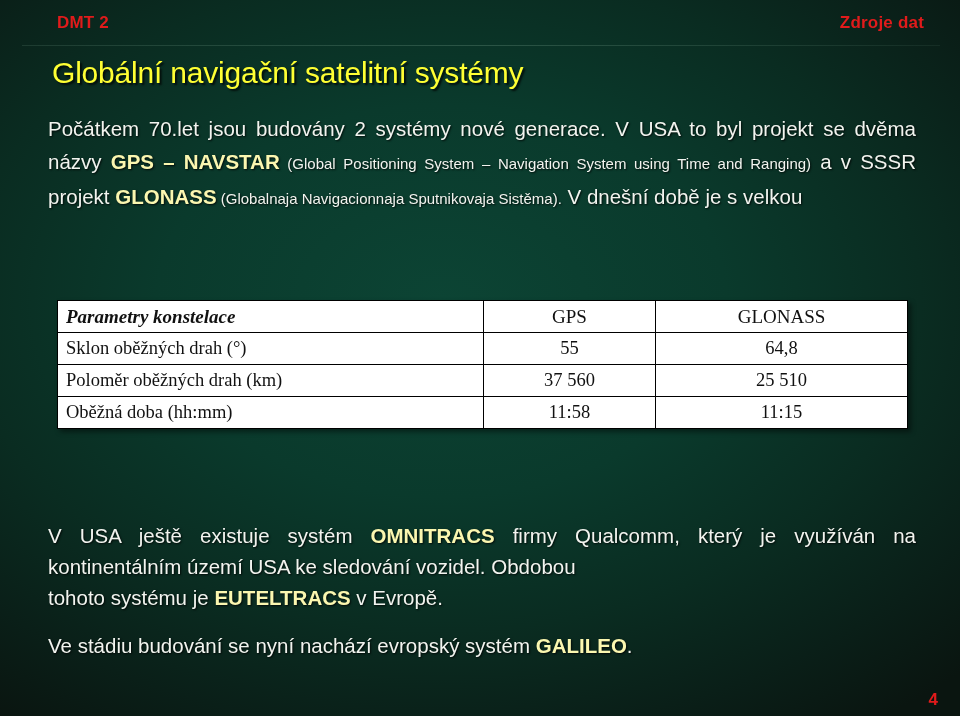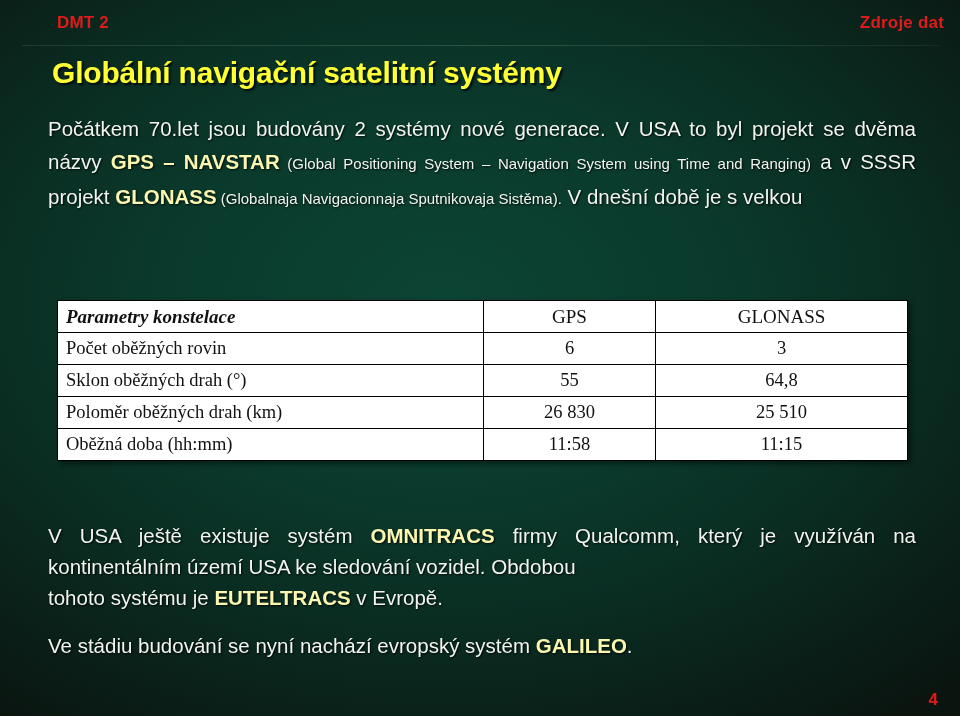--- a/index.html
+++ b/index.html
@@ -30,36 +30,36 @@
   .hdr-text {
     position: absolute;
     top: 13px;
     color: #e01b1b;
     font-size: 17px;
     font-weight: bold;
     letter-spacing: 0.2px;
     white-space: nowrap;
   }
   #hdr-left  { left: 34px; margin-left: 23px; }
-  #hdr-right { right: 16px; }
+  #hdr-right { right: 36px; }
   #hdr-rule {
     position: absolute;
     left: 22px; top: 45px;
     width: 918px; height: 1px;
     background: linear-gradient(to right, rgba(120,160,140,0.18), rgba(120,160,140,0.30), rgba(120,160,140,0.10));
   }
 
   
   #title {
     position: absolute;
     left: 52px; top: 56px;
     width: 860px;
     color: #ffff33;
     font-size: 30px;
-    font-weight: bold;
+    font-weight: normal;
     letter-spacing: -0.2px;
     text-shadow: 2px 2px 2px rgba(0,0,0,0.75);
     white-space: nowrap;
   }
 
   
   .body-block {
     position: absolute;
     color: #f2f4ef;
     text-shadow: 1px 1px 2px rgba(0,0,0,0.8);
@@ -181,32 +181,27 @@
       </colgroup>
       <thead>
         <tr>
           <th class="param-head">Parametry konstelace</th>
           <th class="col-head">GPS</th>
           <th class="col-head">GLONASS</th>
         </tr>
       </thead>
       <tbody>
         <tr>
-          <td class="label">Počet oběžných rovin</td>
-          <td class="val">6</td>
-          <td class="val">3</td>
-        </tr>
-        <tr>
           <td class="label">Sklon oběžných drah (°)</td>
           <td class="val">55</td>
           <td class="val">64,8</td>
         </tr>
         <tr>
           <td class="label">Poloměr oběžných drah (km)</td>
-          <td class="val">26 830</td>
+          <td class="val">37 560</td>
           <td class="val">25 510</td>
         </tr>
         <tr>
           <td class="label">Oběžná doba (hh:mm)</td>
           <td class="val">11:58</td>
           <td class="val">11:15</td>
         </tr>
       </tbody>
     </table>
   </div>

